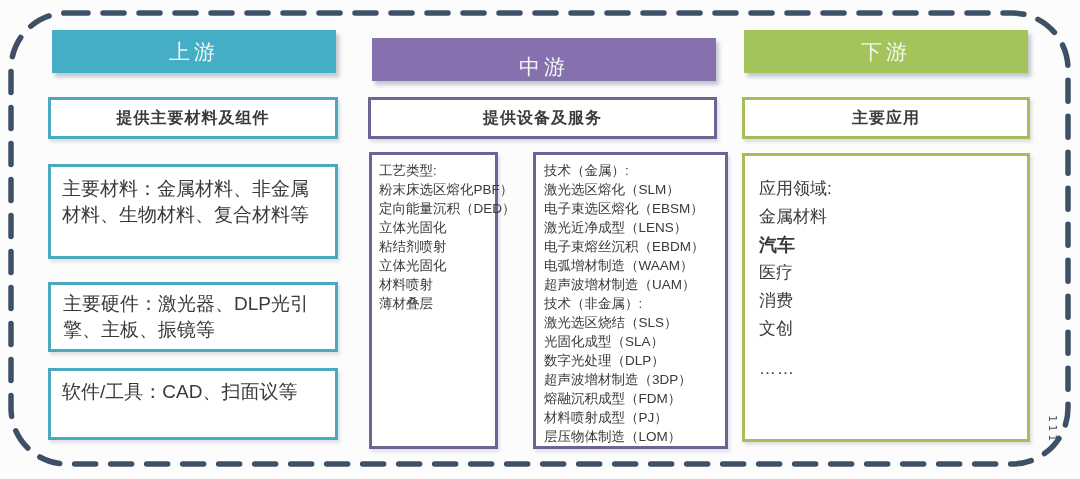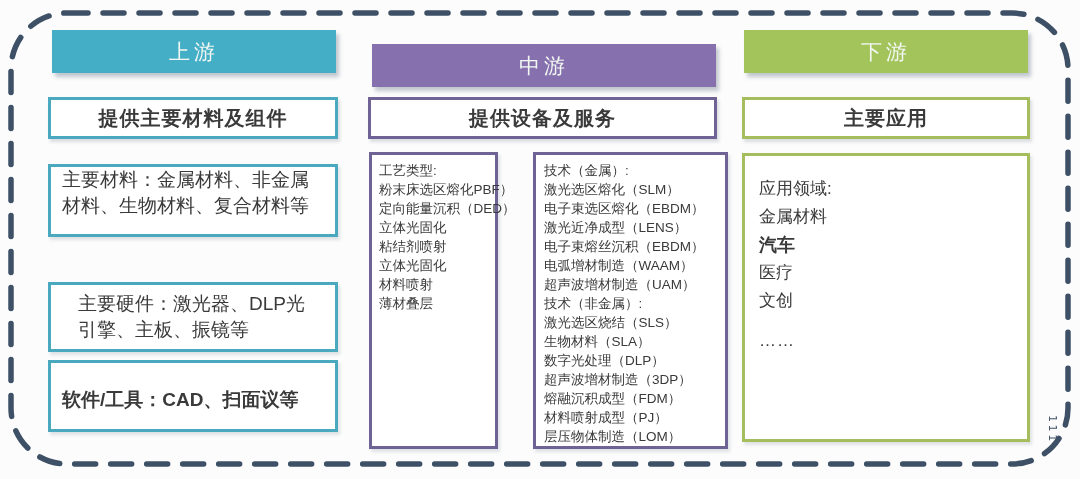--- a/index.html
+++ b/index.html
@@ -16,49 +16,49 @@
 
   
   .hdr {
     position: absolute;
     display: flex; align-items: center; justify-content: center;
     height: 43px;
     font-size: 21px; letter-spacing: 4px; color: #f3f7f3;
     box-shadow: 3px 4px 4px rgba(120,133,150,0.45);
   }
   #hdr-up   { left: 52px;  top: 30px; width: 284px; background: #43aec6; }
-  #hdr-mid  { left: 372px; top: 44px; width: 344px; background: #8671ae; }
+  #hdr-mid  { left: 372px; top: 38px; width: 344px; background: #8671ae; align-items: flex-end; }
   #hdr-down { left: 744px; top: 30px; width: 284px; background: #a2c45b; align-items: center; }
 
   
   .sub {
     position: absolute;
     height: 42px; box-sizing: border-box;
     background: #ffffff;
     display: flex; align-items: center; justify-content: center;
-    font-size: 20px; font-weight: bold; letter-spacing: 1px;
+    font-size: 16px; font-weight: bold; letter-spacing: 1px;
     box-shadow: 2px 3px 3px rgba(140,150,165,0.30);
   }
   #sub-up   { left: 48px;  top: 97px; width: 290px; border: 3px solid #4aa9be; }
   #sub-mid  { left: 368px; top: 97px; width: 349px; border: 3px solid #6f6294; }
   #sub-down { left: 742px; top: 97px; width: 288px; border: 3px solid #a5bd5c; }
 
   
   .box {
     position: absolute; box-sizing: border-box;
     background: #ffffff;
     box-shadow: 2px 3px 3px rgba(140,150,165,0.25);
   }
   .teal-b   { border: 3px solid #4aa9be; }
   .purple-b { border: 3px solid #6f6294; }
   .green-b  { border: 3px solid #a5bd5c; }
 
-  #box-mat { left: 48px; top: 164px; width: 290px; height: 73px; padding: 0 11px; font-size: 19px; line-height: 26px; }
-  #box-hw  { left: 48px; top: 282px; width: 290px; height: 70px;  padding: 6px 27px; font-size: 19px; line-height: 26px; }
-  #box-sw  { left: 48px; top: 360px; width: 290px; height: 72px;  padding: 24px 11px; font-size: 19px; line-height: 26px; font-weight: bold; }
+  #box-mat { left: 48px; top: 164px; width: 290px; height: 95px; padding: 9px 11px; font-size: 19px; line-height: 26px; }
+  #box-hw  { left: 48px; top: 282px; width: 290px; height: 70px;  padding: 6px 12px; font-size: 19px; line-height: 26px; }
+  #box-sw  { left: 48px; top: 368px; width: 290px; height: 72px;  padding: 8px 11px; font-size: 19px; line-height: 26px; }
 
   #box-process { left: 369px; top: 152px; width: 129px; height: 297px; padding: 6px 7px; font-size: 13.5px; }
   #box-tech    { left: 533px; top: 152px; width: 195px; height: 297px; padding: 6px 8px; font-size: 13.5px; }
   #box-process .line, #box-tech .line { line-height: 19px; white-space: nowrap; }
 
   #box-app { left: 742px; top: 153px; width: 288px; height: 289px; padding: 19px 14px; font-size: 17px; }
   #box-app .line { line-height: 28px; }
   #box-app .bold { font-weight: bold; font-size: 18px; }
   #box-app .ellipsis-line { margin-top: 12px; letter-spacing: 1px; }
 
@@ -111,46 +111,47 @@
     <div class="line">立体光固化</div>
     <div class="line">粘结剂喷射</div>
     <div class="line">立体光固化</div>
     <div class="line">材料喷射</div>
     <div class="line">薄材叠层</div>
   </div>
 
   <div class="box purple-b" id="box-tech">
     <div class="line">技术（金属）:</div>
     <div class="line">激光选区熔化（SLM）</div>
-    <div class="line">电子束选区熔化（EBDM）</div>
+    <div class="line">电子束选区熔化（EBSM）</div>
     <div class="line">激光近净成型（LENS）</div>
     <div class="line">电子束熔丝沉积（EBDM）</div>
     <div class="line">电弧增材制造（WAAM）</div>
     <div class="line">超声波增材制造（UAM）</div>
     <div class="line">技术（非金属）:</div>
     <div class="line">激光选区烧结（SLS）</div>
-    <div class="line">生物材料（SLA）</div>
+    <div class="line">光固化成型（SLA）</div>
     <div class="line">数字光处理（DLP）</div>
     <div class="line">超声波增材制造（3DP）</div>
     <div class="line">熔融沉积成型（FDM）</div>
     <div class="line">材料喷射成型（PJ）</div>
     <div class="line">层压物体制造（LOM）</div>
   </div>
 
   <div class="hdr" id="hdr-down">
     <span>下游</span>
   </div>
   <div class="sub" id="sub-down">
     <span>主要应用</span>
   </div>
 
   <div class="box green-b" id="box-app">
     <div class="line">应用领域:</div>
     <div class="line">金属材料</div>
     <div class="line bold">汽车</div>
     <div class="line">医疗</div>
+    <div class="line">消费</div>
     <div class="line">文创</div>
     <div class="line ellipsis-line">……</div>
   </div>
 
   <div class="stray">111</div>
 
 </div>
 
 </body></html>

